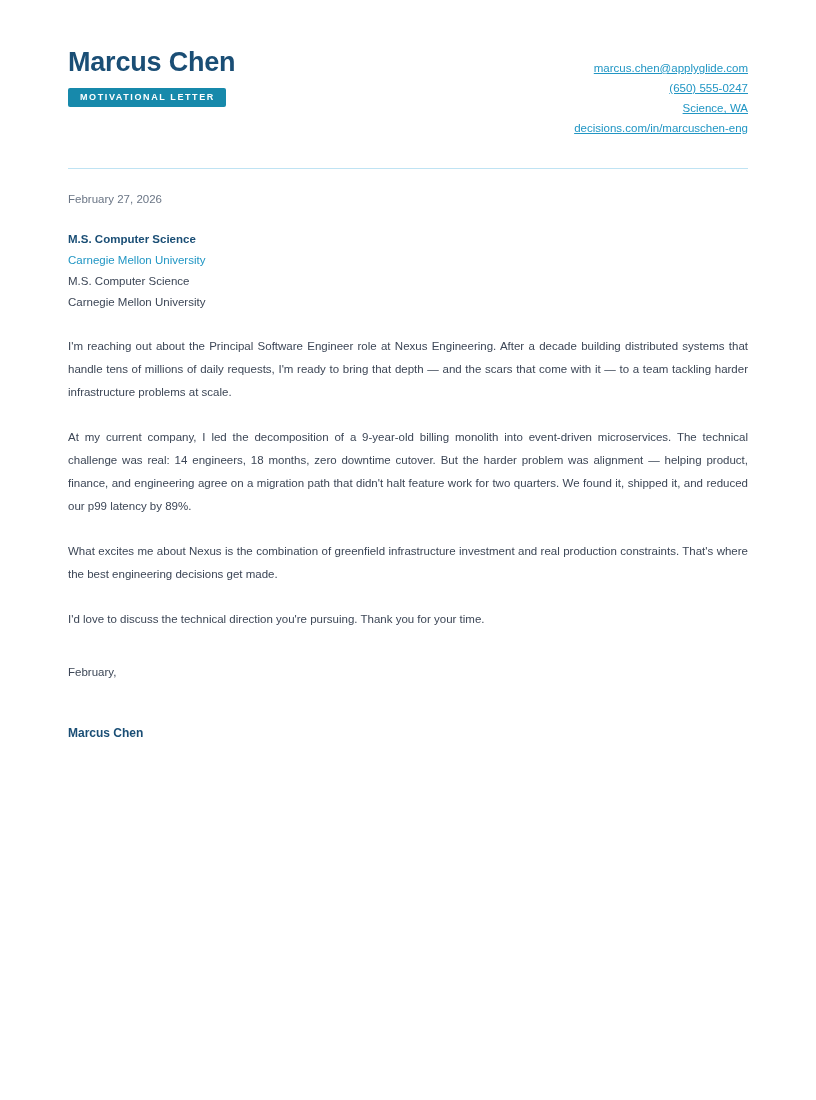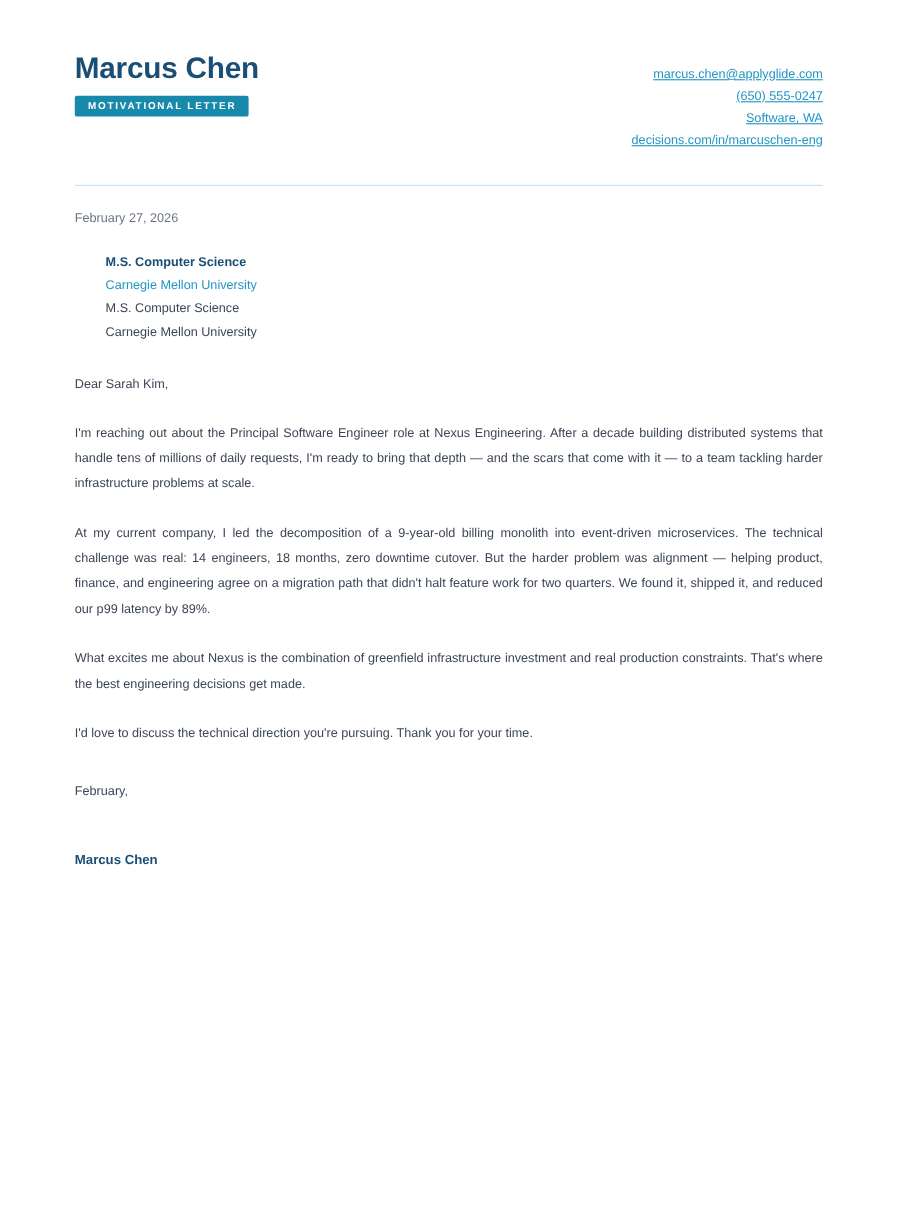--- a/index.html
+++ b/index.html
@@ -95,21 +95,20 @@
     line-height: 16px;
   }
 
   .recipient {
     margin-top: 22px;
   }
   .recipient-line {
     font-size: 11.5px;
     line-height: 21px;
     color: #3c4656;
-    margin-left: 28px;
   }
   .recipient-line.accent-strong {
     color: #1a4e75;
     font-weight: bold;
   }
   .recipient-line.accent {
     color: #2196c4;
   }
   .recipient-line.person {
     color: #2f3845;
@@ -155,37 +154,36 @@
 
     <div class="letter-header">
       <div class="identity">
         <div class="name">Marcus Chen</div>
         <span class="doc-badge">MOTIVATIONAL LETTER</span>
       </div>
 
       <div class="contact-block">
         <div class="contact-line">marcus.chen@applyglide.com</div>
         <div class="contact-line">(650) 555-0247</div>
-        <div class="contact-line">Software, WA</div>
+        <div class="contact-line">Science, WA</div>
         <div class="contact-line">decisions.com/in/marcuschen-eng</div>
       </div>
     </div>
 
     <hr class="rule">
 
     <div class="date-line">February 27, 2026</div>
 
     <div class="recipient">
       <div class="recipient-line accent-strong">M.S. Computer Science</div>
       <div class="recipient-line accent">Carnegie Mellon University</div>
       <div class="recipient-line">M.S. Computer Science</div>
       <div class="recipient-line">Carnegie Mellon University</div>
     </div>
 
-    <div class="salutation">Dear Sarah Kim,</div>
 
     <div class="para">I'm reaching out about the Principal Software Engineer role at Nexus Engineering. After a decade building distributed systems that handle tens of millions of daily requests, I'm ready to bring that depth — and the scars that come with it — to a team tackling harder infrastructure problems at scale.</div>
     <div class="para">At my current company, I led the decomposition of a 9-year-old billing monolith into event-driven microservices. The technical challenge was real: 14 engineers, 18 months, zero downtime cutover. But the harder problem was alignment — helping product, finance, and engineering agree on a migration path that didn't halt feature work for two quarters. We found it, shipped it, and reduced our p99 latency by 89%.</div>
     <div class="para">What excites me about Nexus is the combination of greenfield infrastructure investment and real production constraints. That's where the best engineering decisions get made.</div>
     <div class="para">I'd love to discuss the technical direction you're pursuing. Thank you for your time.</div>
 
     <div class="closing">February,</div>
     <div class="signature">Marcus Chen</div>
 
   </div>

